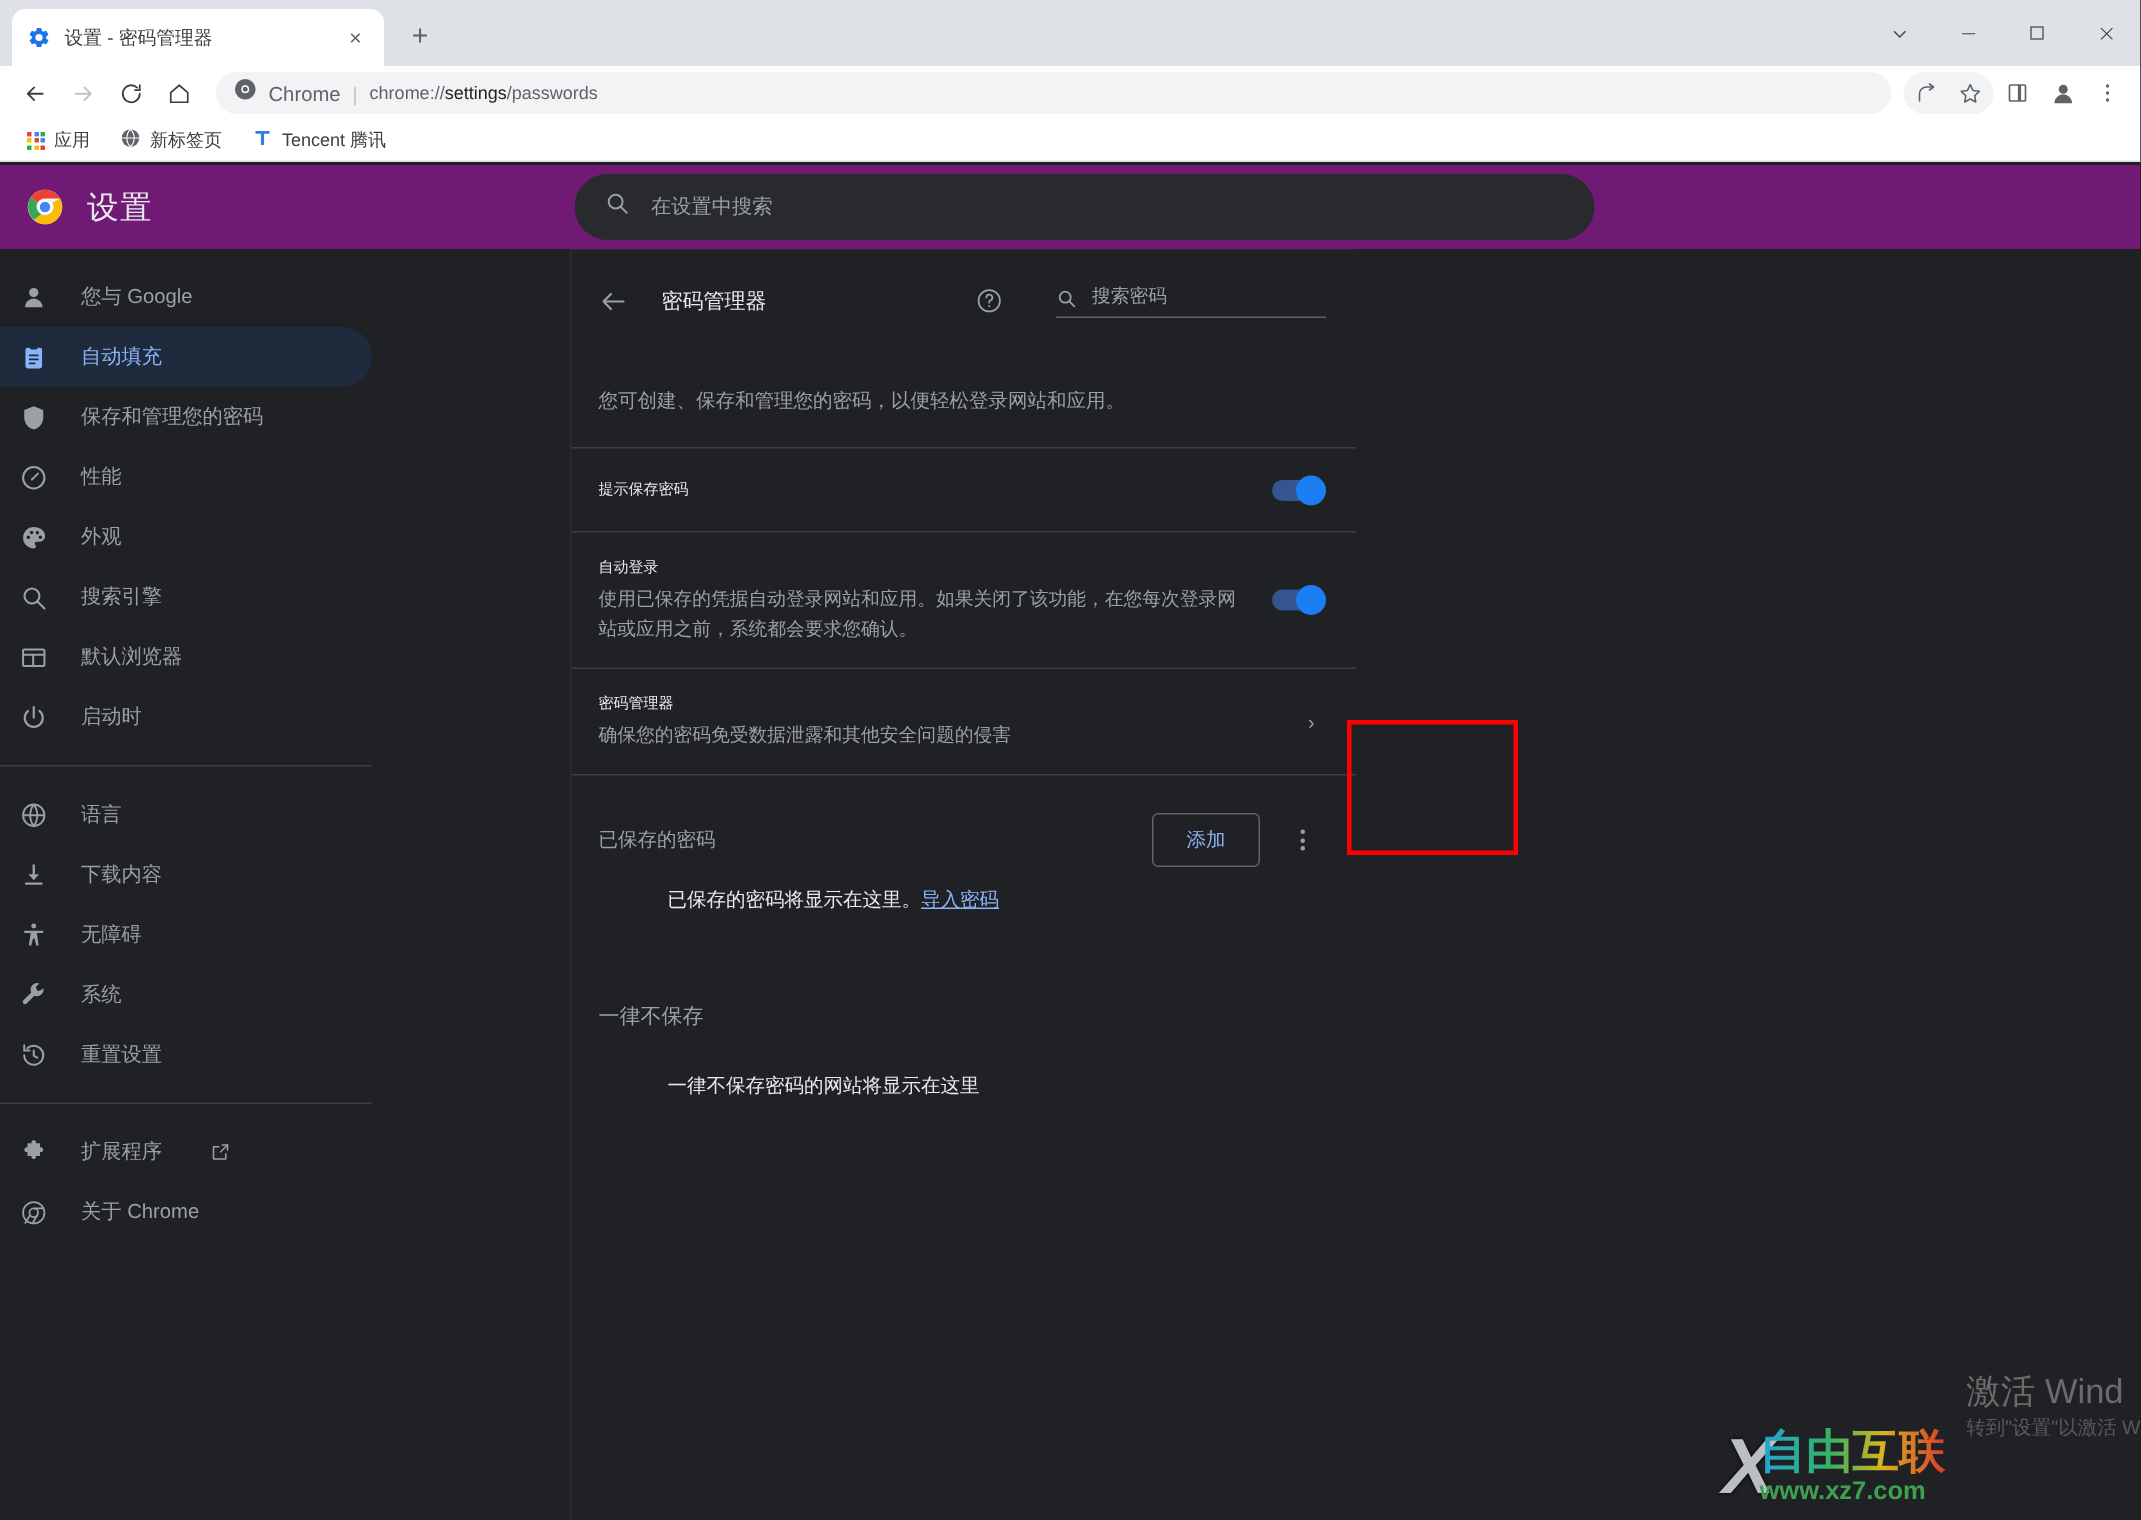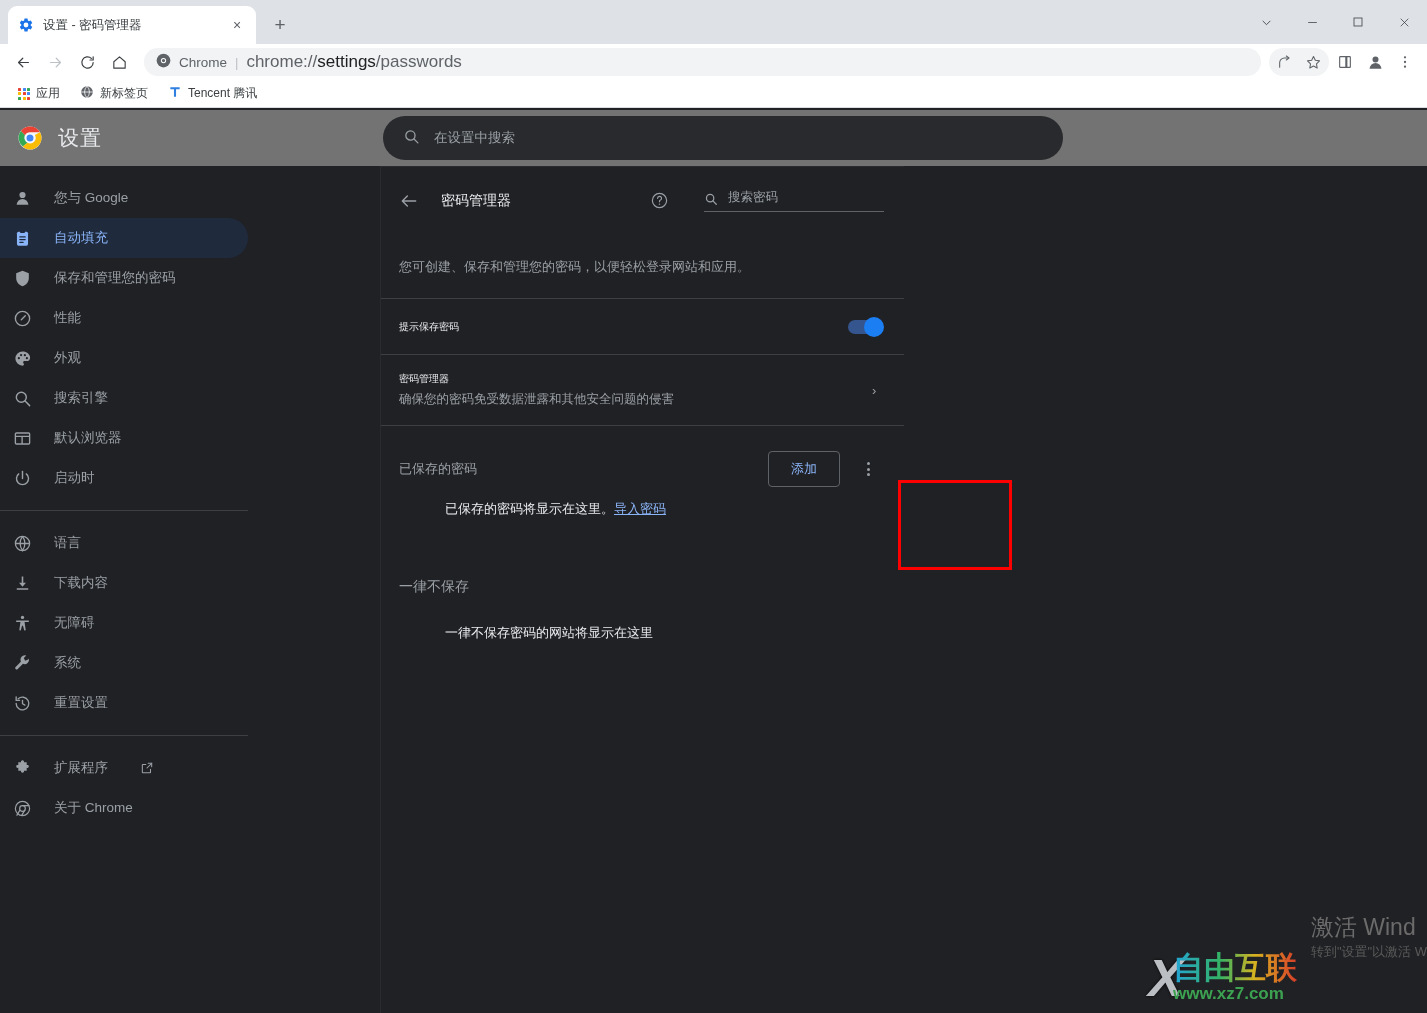--- a/index.html
+++ b/index.html
@@ -58,21 +58,21 @@
   .nav-btn.disabled { color: #bdc1c6; }
   .omnibox {
     flex: 1; height: 28px; background: #f1f3f4; border-radius: 14px;
     display: flex; align-items: center; padding: 0 12px; gap: 8px;
     margin: 0 6px 0 8px;
   }
   .omni-chrome-label {
     font-size: 13.5px; color: #5f6368; white-space: nowrap;
   }
   .omni-sep { color: #bdc1c6; font-size: 13px; }
-  .omni-url { font-size: 17px; color: #5f6368; white-space: nowrap; }
+  .omni-url { font-size: 12px; color: #5f6368; white-space: nowrap; }
   .omni-url b { color: #202124; font-weight: 400; }
   .toolbar-icons { display: flex; align-items: center; gap: 2px; }
   .tb-icon {
     width: 28px; height: 28px; border-radius: 50%;
     display: flex; align-items: center; justify-content: center; color: #5f6368;
   }
   .tb-pill {
     display: flex; align-items: center; background: #f1f3f4;
     border-radius: 14px; height: 28px; padding: 0 2px;
   }
@@ -91,21 +91,21 @@
   .apps-grid i { width: 3px; height: 3px; border-radius: 0.5px; display: block; }
 
   
   .page {
     position: absolute; left: 0; top: 110px; width: 1427px; height: 903px;
     background: #202124; overflow: hidden;
   }
 
   
   .settings-topbar {
-    height: 56px; background: #737373; display: flex; align-items: center;
+    height: 56px; background: #701a75; display: flex; align-items: center;
     position: relative;
   }
   .brand { display: flex; align-items: center; gap: 16px; padding-left: 18px; width: 380px; }
   .brand-logo { width: 24px; height: 24px; }
   .brand-title { font-size: 21px; color: #e8eaed; font-weight: 400; letter-spacing: 1px; }
   .topsearch {
     margin-left: 3px; width: 680px; height: 44px; background: #292a2d;
     border-radius: 22px; display: flex; align-items: center; gap: 14px;
     padding: 0 20px;
   }
@@ -603,20 +603,29 @@
 
         <div class="row">
           <div class="row-text">
             <div class="row-title">提示保存密码</div>
           </div>
           <div class="toggle">
             <span class="knob"></span>
           </div>
         </div>
 
+        <div class="row">
+          <div class="row-text">
+            <div class="row-title">自动登录</div>
+            <div class="row-sub">使用已保存的凭据自动登录网站和应用。如果关闭了该功能，在您每次登录网站或应用之前，系统都会要求您确认。</div>
+          </div>
+          <div class="toggle">
+            <span class="knob"></span>
+          </div>
+        </div>
 
         <div class="row">
           <div class="row-text">
             <div class="row-title">密码管理器</div>
             <div class="row-sub">确保您的密码免受数据泄露和其他安全问题的侵害</div>
           </div>
           <span class="chev-right">›</span>
         </div>
 
         <div class="sect">

